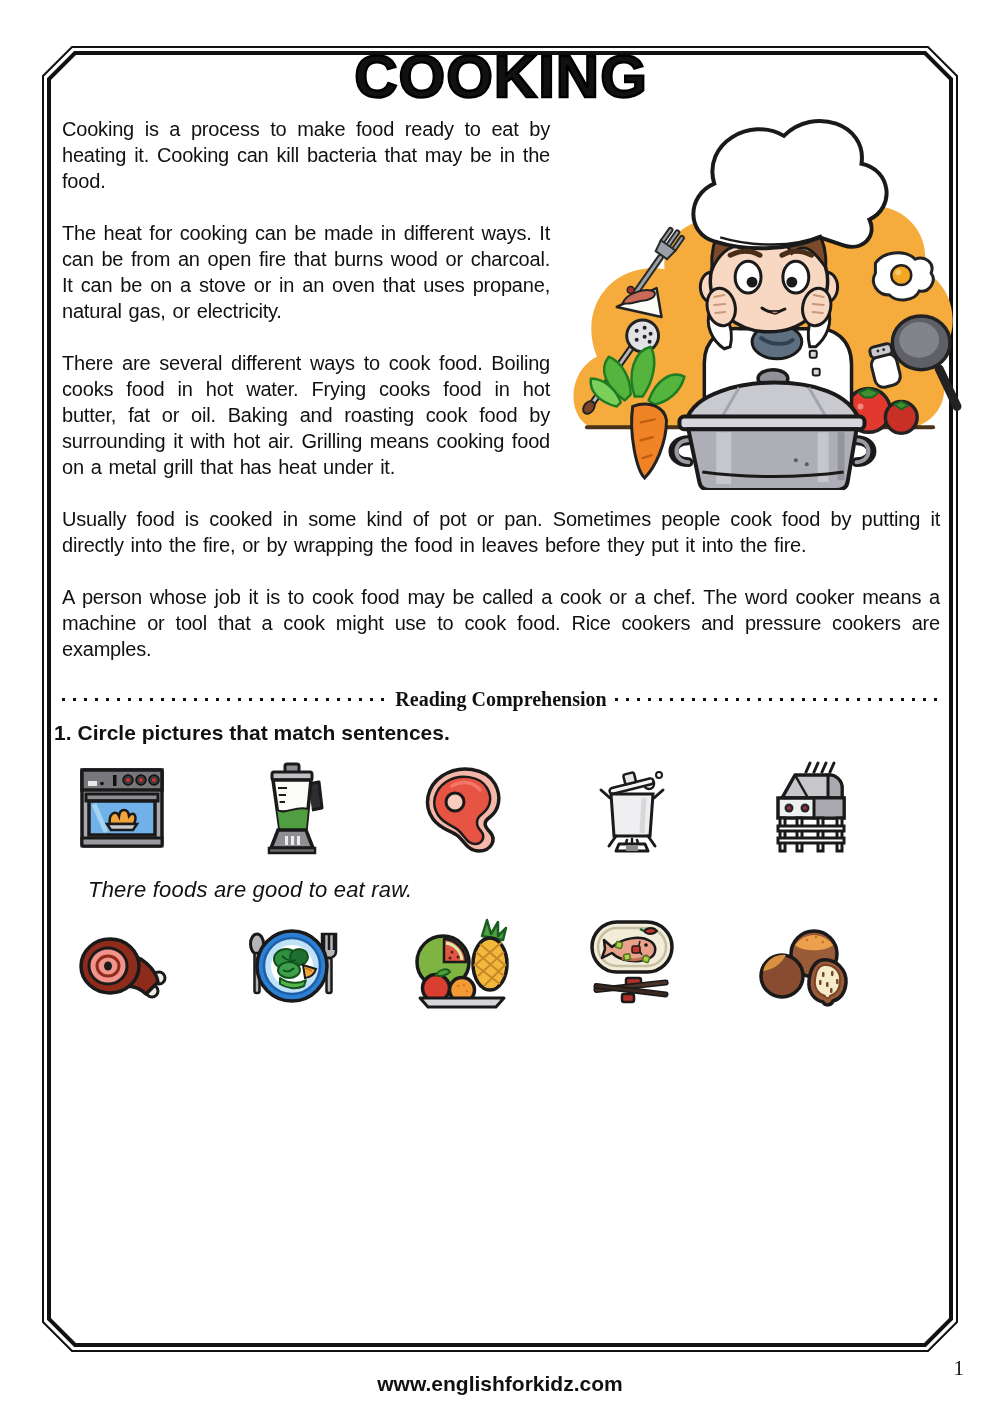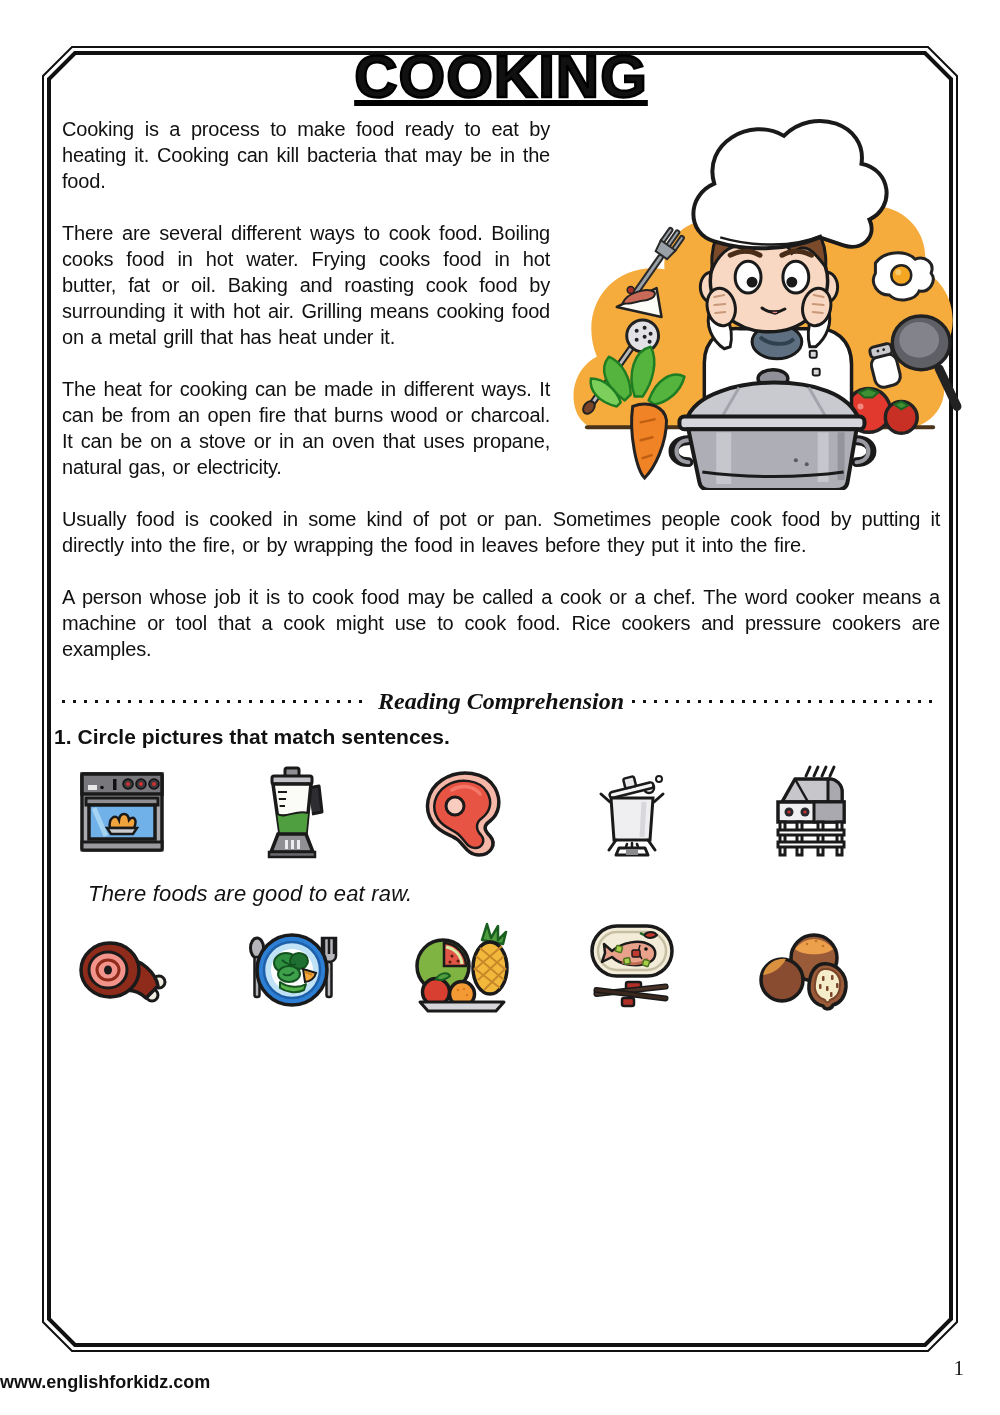--- a/index.html
+++ b/index.html
@@ -16,21 +16,20 @@
     position:absolute; left:62px; right:60px; top:46px;
   }
   .title {
     text-align:center;
     font-size:60px;
     font-weight:bold;
     letter-spacing:1px;
     -webkit-text-stroke:2.4px #000;
     margin:0 0 8px 0;
     line-height:62px;
-    text-decoration:underline;
   }
   .illustration {
     float:right;
     width:400px; height:378px;
     margin:-4px -24px 4px 14px;
   }
   .article p {
     font-size:20px;
     font-weight:normal;
     line-height:26px;
@@ -43,22 +42,22 @@
     clear:both;
     display:flex; align-items:center;
     margin:2px 0 10px 0;
   }
   .dotline {
     flex:1; height:3px;
     background-image:repeating-linear-gradient(to right,#111 0,#111 3px,transparent 3px,transparent 11px);
   }
   .divider-label {
     font-family:"Liberation Serif", serif;
-    font-style:italic; font-weight:bold;
-    font-size:24px;
+    font-weight:bold;
+    font-size:20px;
     margin:0 8px;
     white-space:nowrap;
   }
   .exercise-heading {
     font-size:21px; font-weight:bold;
     margin:8px 0 10px -8px;
   }
   .exercise-heading .q-num { margin-right:6px; }
   .sentence {
     font-style:italic;
@@ -67,22 +66,22 @@
     letter-spacing:0.2px;
   }
   .icon-row {
     display:flex; justify-content:space-between; align-items:center;
     margin:0 88px 16px 10px;
     height:106px;
   }
   .icon { width:100px; height:102px; display:block; }
   .footer {
     position:absolute; left:0; right:0; top:1372px;
-    text-align:left;
-    font-size:18px; font-weight:bold;
+    text-align:center;
+    font-size:21px; font-weight:bold;
   }
   .page-num {
     position:absolute; top:1356px; right:36px;
     font-family:"Liberation Serif", serif;
     font-size:21px;
   }
 </style>
 </head>
 <body>
 
@@ -217,22 +216,22 @@
         <rect x="152" y="322" width="15" height="52" fill="#c6c6cd"></rect>
         <rect x="254" y="322" width="11" height="50" fill="#c6c6cd"></rect>
         <rect x="274" y="322" width="7" height="48" fill="#94949c"></rect>
         <path d="M 138,362 C 180,368 238,368 280,362" fill="none" stroke="#1a1a1a" stroke-width="3"></path>
         <circle cx="232" cy="350" r="2" fill="#5a5a60"></circle>
           <circle cx="243" cy="354" r="2" fill="#5a5a60"></circle>
       </g>
     </svg>
 
     <p>Cooking is a process to make food ready to eat by heating it. Cooking can kill bacteria that may be in the food.</p>
+    <p>The heat for cooking can be made in different ways. It can be from an open fire that burns wood or charcoal. It can be on a stove or in an oven that uses propane, natural gas, or electricity.</p>
     <p>There are several different ways to cook food. Boiling cooks food in hot water. Frying cooks food in hot butter, fat or oil. Baking and roasting cook food by surrounding it with hot air. Grilling means cooking food on a metal grill that has heat under it.</p>
-    <p>The heat for cooking can be made in different ways. It can be from an open fire that burns wood or charcoal. It can be on a stove or in an oven that uses propane, natural gas, or electricity.</p>
     <p>Usually food is cooked in some kind of pot or pan. Sometimes people cook food by putting it directly into the fire, or by wrapping the food in leaves before they put it into the fire.</p>
     <p>A person whose job it is to cook food may be called a cook or a chef. The word cooker means a machine or tool that a cook might use to cook food. Rice cookers and pressure cookers are examples.</p>
   </div>
 
   <div class="divider">
     <span class="dotline"></span>
     <span class="divider-label">Reading Comprehension</span>
     <span class="dotline"></span>
   </div>
 

